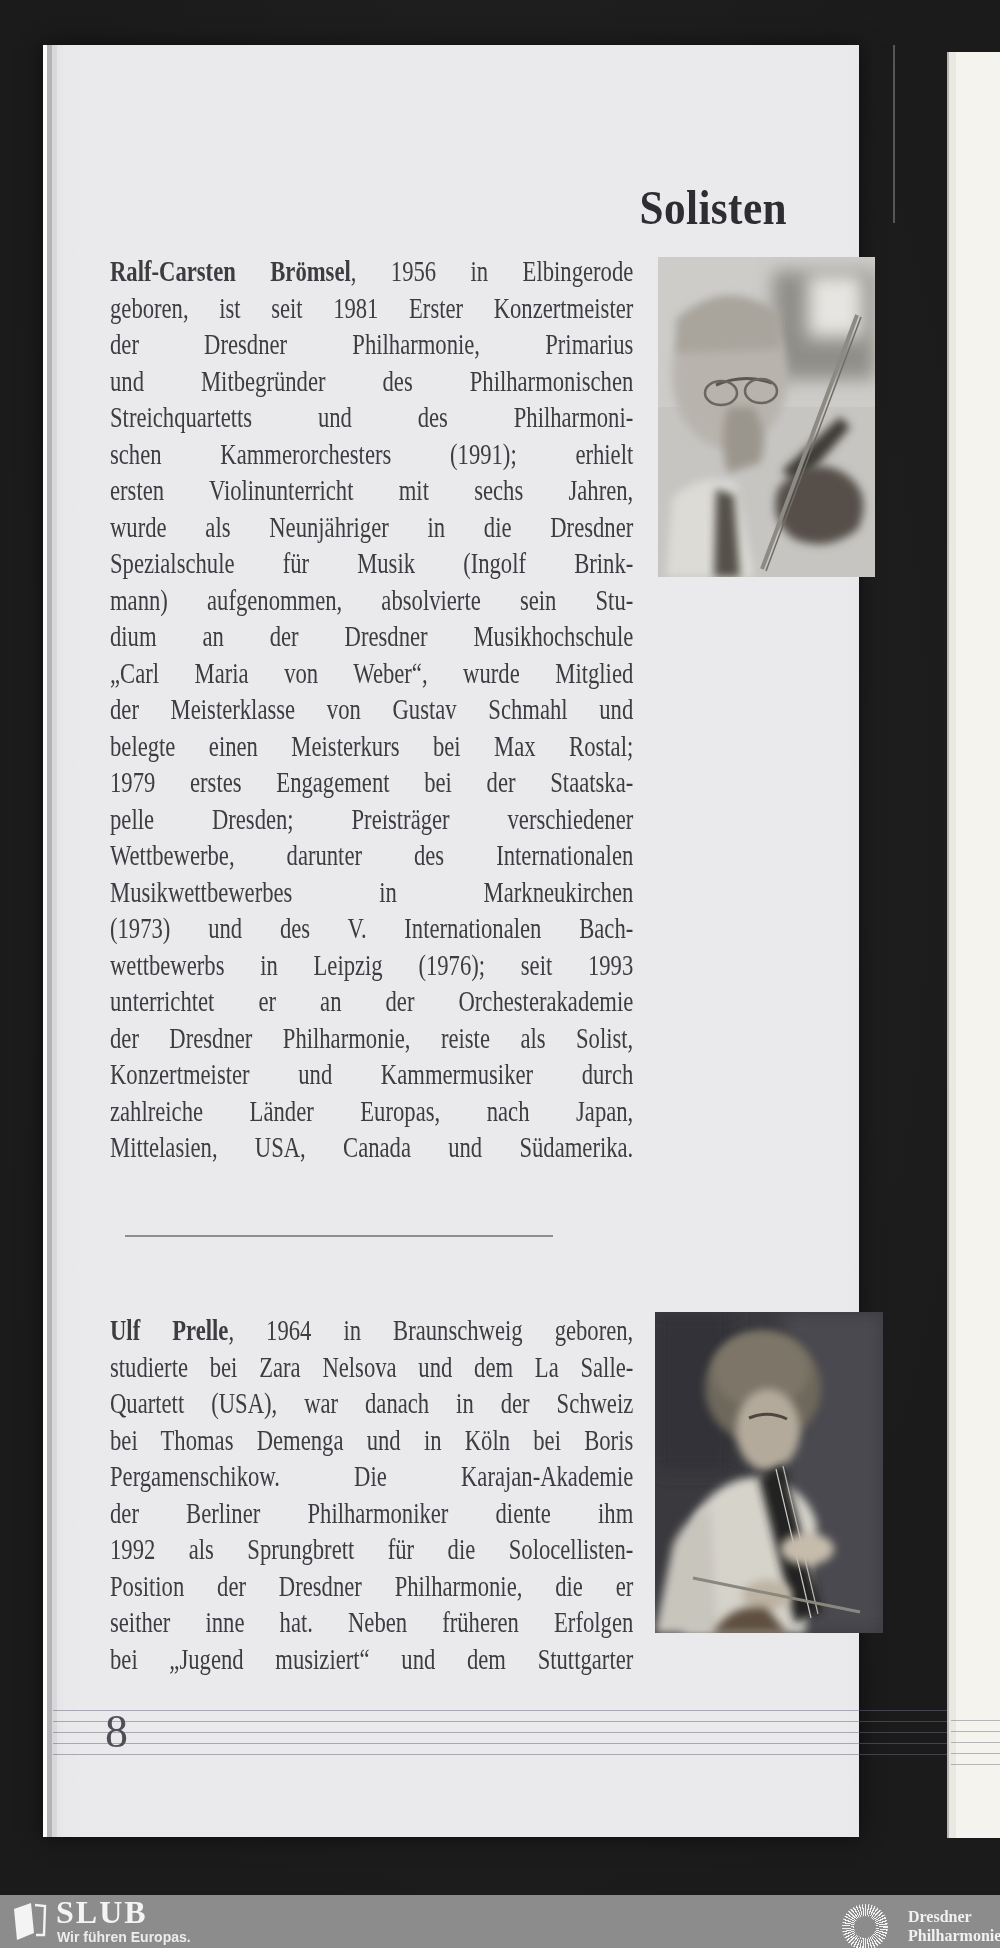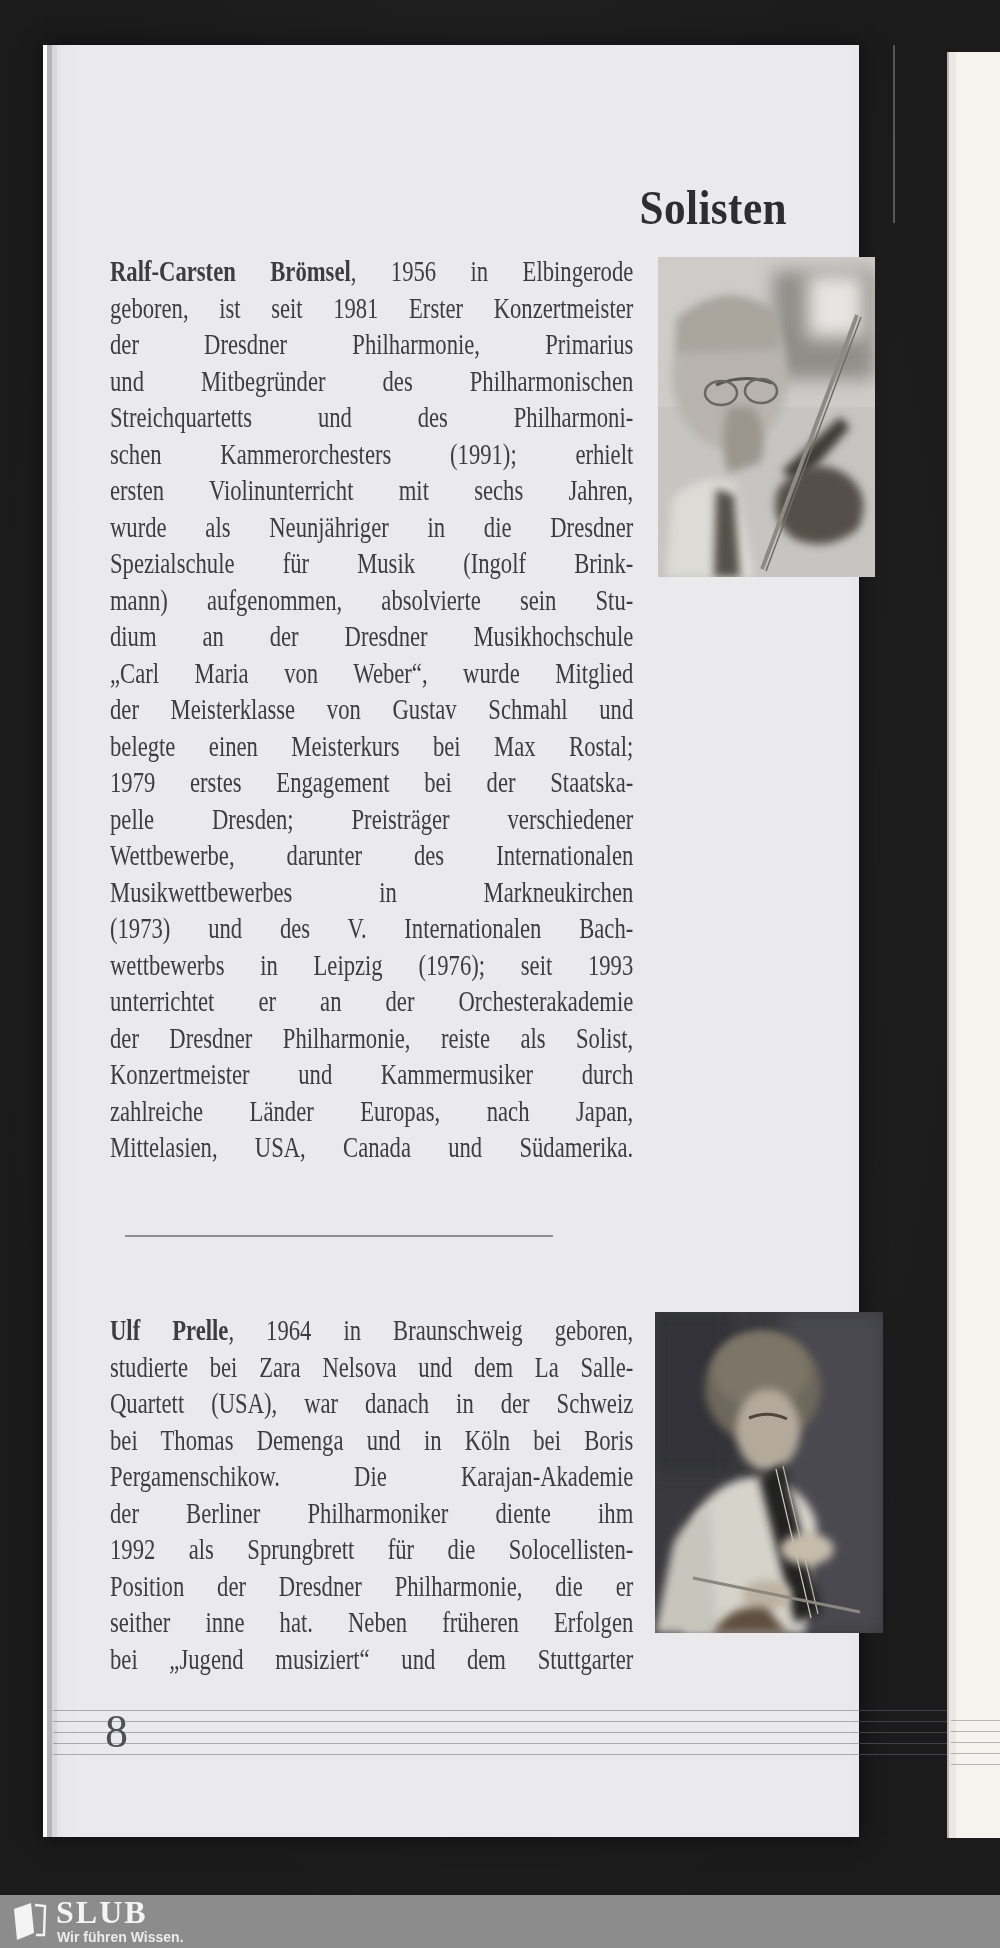--- a/index.html
+++ b/index.html
@@ -207,15 +207,22 @@
 
 <footer class="viewer-footer">
   <a class="slub">
     <span class="book-icon">
       <svg width="36" height="40" viewBox="0 0 36 40">
         <path d="M2 7 L19 1 L22 31 L5 38 Z" fill="#f4f4f4"></path>
         <path d="M23 3 L33 4 L32 33 L24 33" fill="none" stroke="#f4f4f4" stroke-width="2.4"></path>
       </svg>
     </span>
     <span class="slub-name">SLUB</span>
-    <span class="slub-tag">Wir führen Wissen.</span>
+    <span class="slub-tag">Wir führen Europas.</span>
+  </a>
+  <a class="phil">
+    <span class="starburst"></span>
+    <span class="phil-text">
+      <span>Dresdner</span>
+      <span>Philharmonie</span>
+    </span>
   </a>
 </footer>
 
 </body></html>

